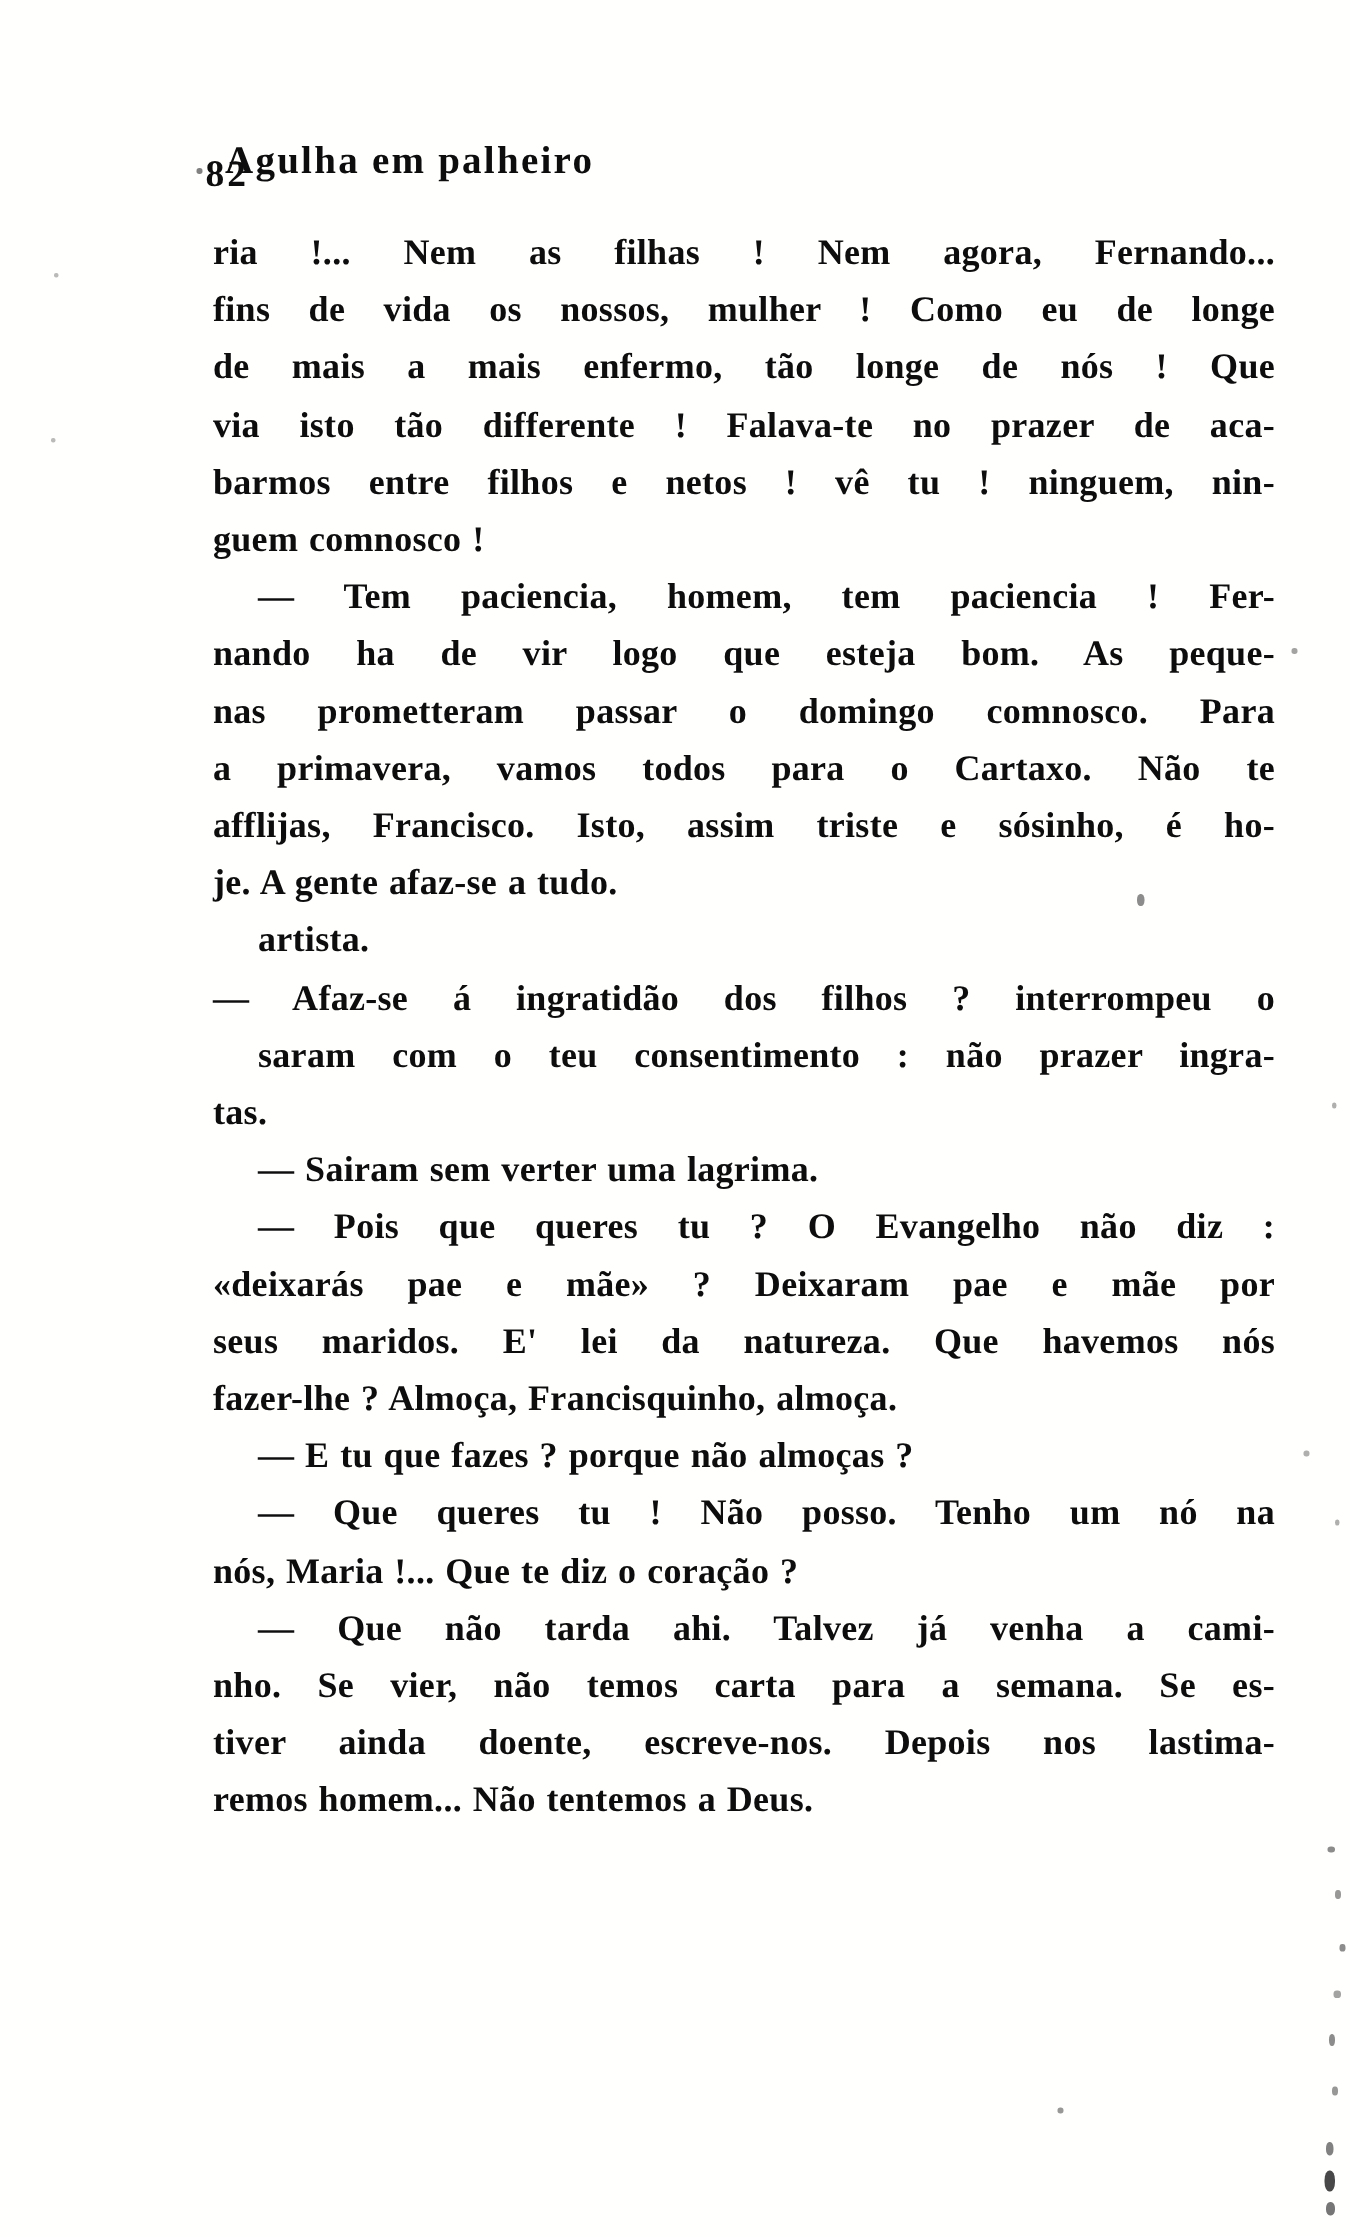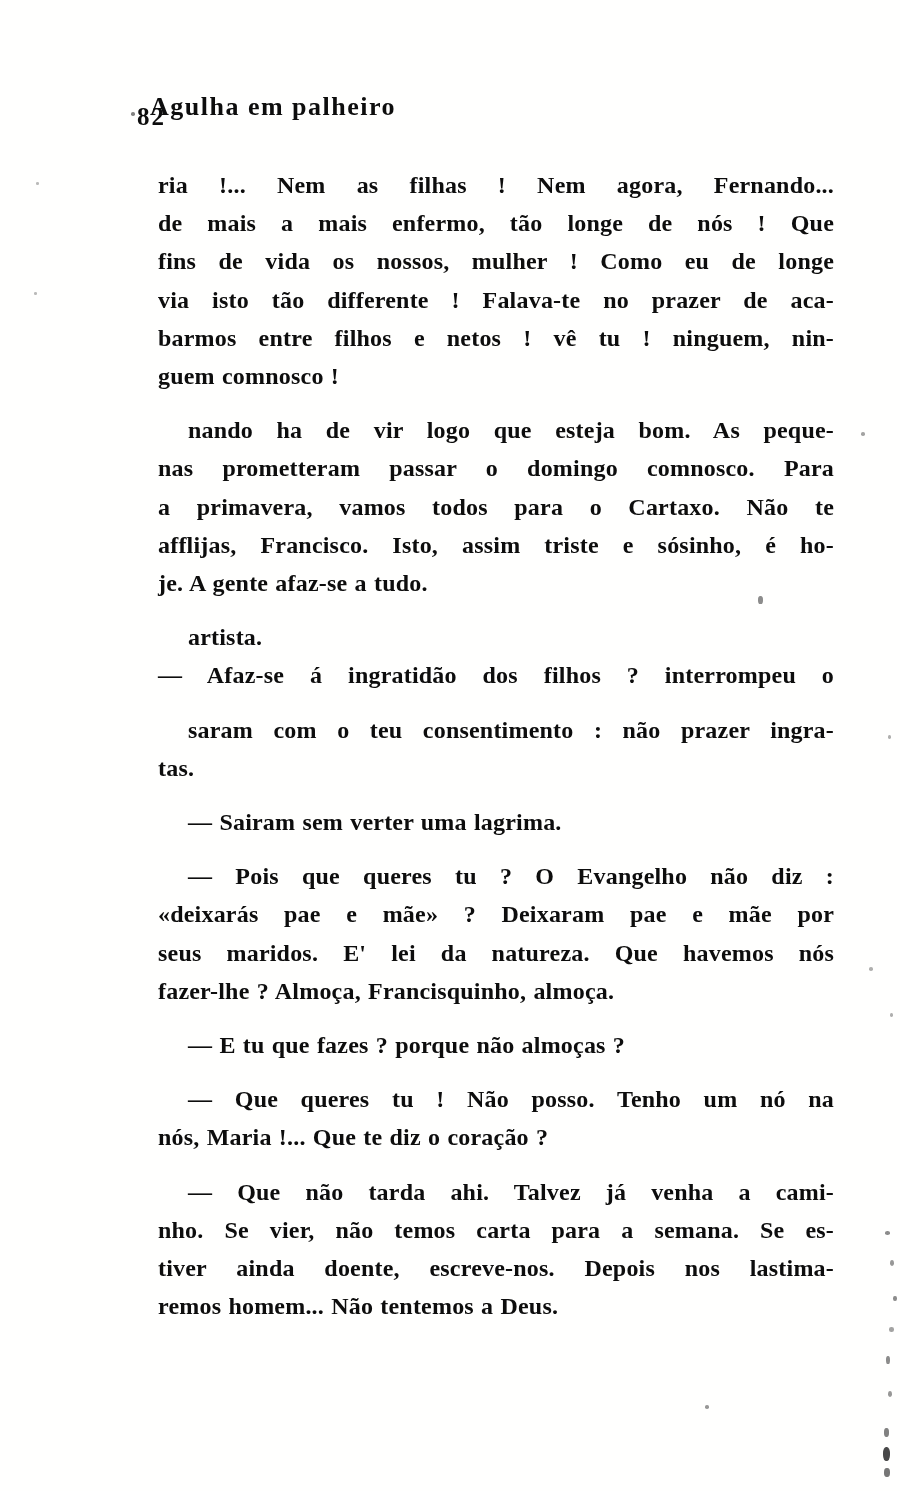--- a/index.html
+++ b/index.html
@@ -49,21 +49,21 @@
     position: absolute;
     top: 150px;
     left: 142px;
     width: 708px;
     font-size: 24px;
     font-weight: bold;
     line-height: 38.2px;
     letter-spacing: 0.2px;
     word-spacing: 1px;
   }
-  .para { margin: 16px; }
+  .para { margin: 0; }
   .line {
     text-align: justify;
     text-align-last: justify;
     text-justify: inter-word;
     white-space: normal;
   }
   .line.end {
     text-align-last: left;
   }
   .para.indent .line:first-child {
@@ -82,27 +82,28 @@
 <div class="scan-page">
 
   <header class="running-head">
     <span class="folio">82</span>
     <span class="running-title">Agulha em palheiro</span>
   </header>
 
   <main class="text-block" id="text-block">
       <div class="para">
         <div class="line">ria !...  Nem as filhas !  Nem agora, Fernando...</div>
+        <div class="line">fins de vida os nossos, mulher !  Como eu de longe</div>
         <div class="line">de mais a mais enfermo, tão longe de nós ! Que</div>
-        <div class="line">fins de vida os nossos, mulher !  Como eu de longe</div>
         <div class="line">via isto tão differente ! Falava-te no prazer de aca-</div>
         <div class="line">barmos entre filhos e netos ! vê tu ! ninguem, nin-</div>
         <div class="line end">guem comnosco !</div>
       </div>
       <div class="para indent">
+        <div class="line">— Tem paciencia, homem, tem paciencia ! Fer-</div>
         <div class="line">nando ha de vir logo que esteja bom.  As peque-</div>
         <div class="line">nas prometteram passar o domingo comnosco. Para</div>
         <div class="line">a primavera, vamos todos para o Cartaxo.  Não te</div>
         <div class="line">afflijas, Francisco. Isto, assim triste e sósinho, é ho-</div>
         <div class="line end">je.  A gente afaz-se a tudo.</div>
       </div>
       <div class="para indent">
         <div class="line end">artista.</div>
         <div class="line">— Afaz-se á ingratidão dos filhos ? interrompeu o</div>
       </div>

